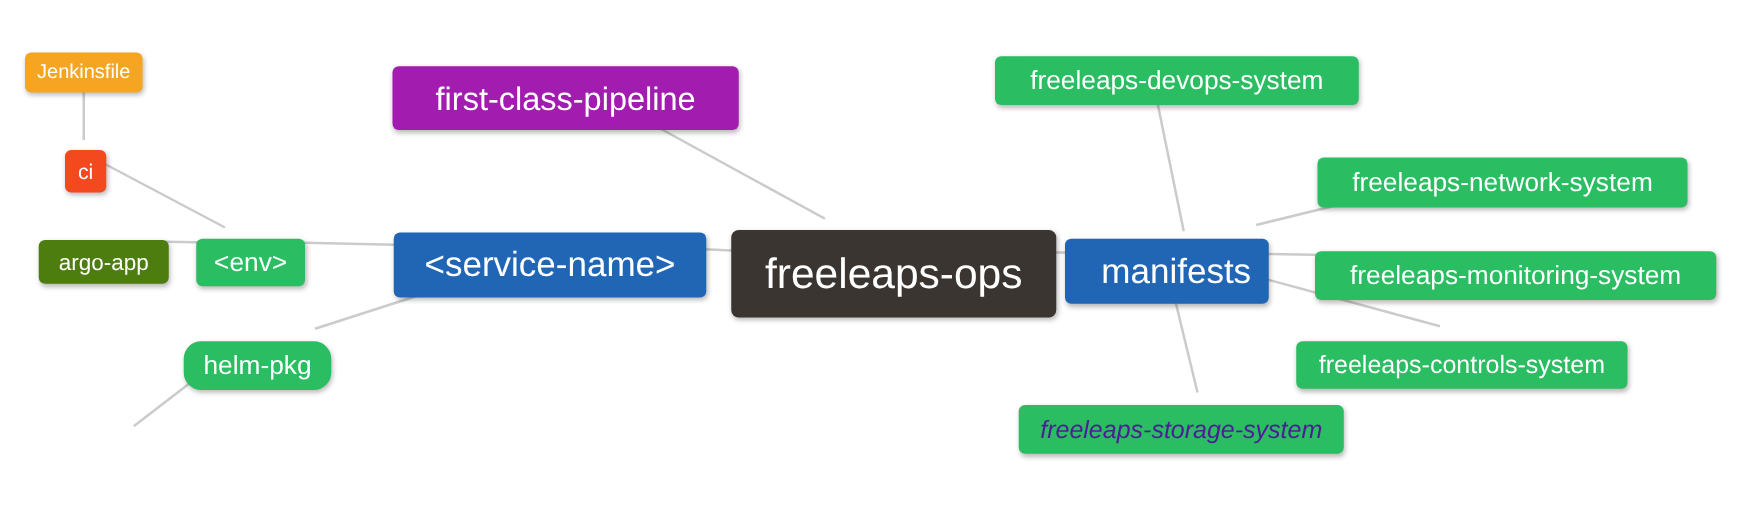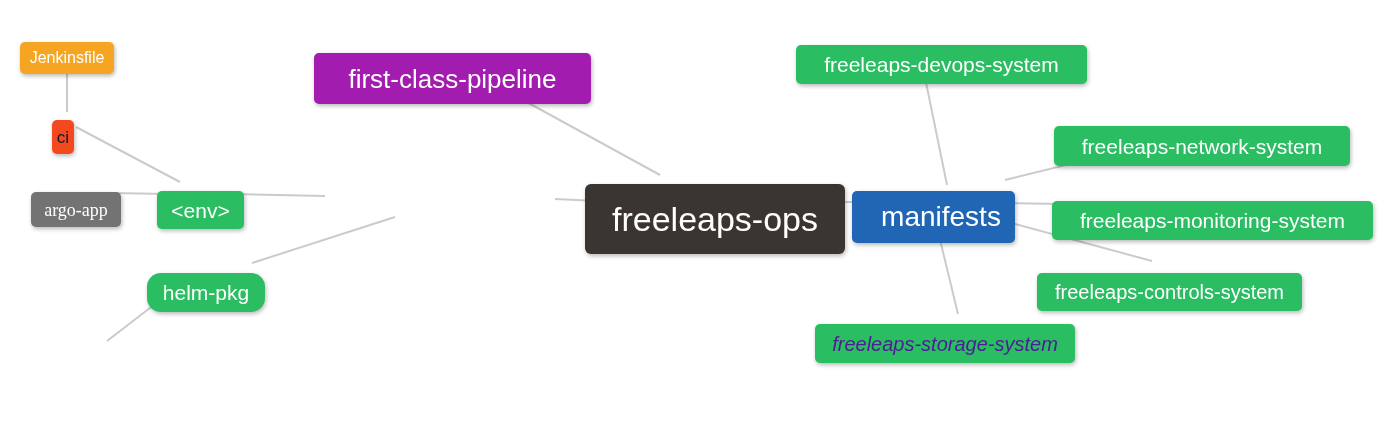--- a/index.html
+++ b/index.html
@@ -35,25 +35,26 @@
       <line x1="492" y1="83" x2="660" y2="175" stroke="#cbcbcb" stroke-width="2"></line>
       <line x1="836" y1="202" x2="862" y2="202" stroke="#cbcbcb" stroke-width="2"></line>
       <line x1="947" y1="185" x2="921" y2="58" stroke="#cbcbcb" stroke-width="2"></line>
       <line x1="1005" y1="180" x2="1135" y2="148" stroke="#cbcbcb" stroke-width="2"></line>
       <line x1="1008" y1="203" x2="1062" y2="204" stroke="#cbcbcb" stroke-width="2"></line>
       <line x1="1004" y1="221" x2="1152" y2="261" stroke="#cbcbcb" stroke-width="2"></line>
       <line x1="935" y1="219" x2="958" y2="314" stroke="#cbcbcb" stroke-width="2"></line>
     </svg>
   <div id="node-layer">
       <div class="node" style="left: 20px; top: 26px; width: 94px; height: 32px; font-size: 16px; background: rgb(246, 165, 35); color: rgb(255, 255, 255);">Jenkinsfile</div>
-      <div class="node" style="left: 52px; top: 104px; width: 22px; height: 34px; font-size: 17px; background: rgb(244, 72, 31); color: #0f172a;">ci</div>
-      <div class="node" style="left: 31px; top: 176px; width: 90px; height: 35px; font-size: 18px; background: #737373; color: rgb(255, 255, 255); font-family: Liberation Serif, serif;">argo-app</div>
+      <div class="node" style="left: 52px; top: 104px; width: 33px; height: 34px; font-size: 17px; background: rgb(244, 72, 31); color: #ffffff;">ci</div>
+      <div class="node" style="left: 31px; top: 176px; width: 104px; height: 35px; font-size: 18px; background: #4d7c0f; color: rgb(255, 255, 255);">argo-app</div>
       <div class="node" style="left: 157px; top: 175px; width: 87px; height: 38px; font-size: 21px; background: rgb(42, 189, 98); color: rgb(255, 255, 255);">&lt;env&gt;</div>
       <div class="node" style="left: 147px; top: 257px; width: 118px; height: 39px; font-size: 21px; background: rgb(42, 189, 98); color: rgb(255, 255, 255); border-radius: 14px;">helm-pkg</div>
       <div class="node" style="left: 314px; top: 37px; width: 277px; height: 51px; font-size: 26px; background: #a21caf; color: rgb(255, 255, 255);">first-class-pipeline</div>
+      <div class="node" style="left: 315px; top: 170px; width: 250px; height: 52px; font-size: 28px; background: rgb(33, 102, 181); color: rgb(255, 255, 255);">&lt;service-name&gt;</div>
       <div class="node root" style="left: 585px; top: 168px; width: 260px; height: 70px; font-size: 34px; background: rgb(58, 53, 49); color: rgb(255, 255, 255);">freeleaps-ops</div>
       <div class="node" style="left: 852px; top: 175px; width: 163px; height: 52px; font-size: 28px; background: rgb(33, 102, 181); color: rgb(255, 255, 255); padding-left: 15px;">manifests</div>
       <div class="node" style="left: 796px; top: 29px; width: 291px; height: 39px; font-size: 21px; background: rgb(42, 189, 98); color: rgb(255, 255, 255);">freeleaps-devops-system</div>
       <div class="node" style="left: 1054px; top: 110px; width: 296px; height: 40px; font-size: 21px; background: rgb(42, 189, 98); color: rgb(255, 255, 255);">freeleaps-network-system</div>
       <div class="node" style="left: 1052px; top: 185px; width: 321px; height: 39px; font-size: 21px; background: rgb(42, 189, 98); color: rgb(255, 255, 255);">freeleaps-monitoring-system</div>
       <div class="node" style="left: 1037px; top: 257px; width: 265px; height: 38px; font-size: 20px; background: rgb(42, 189, 98); color: rgb(255, 255, 255);">freeleaps-controls-system</div>
       <div class="node" style="left: 815px; top: 308px; width: 260px; height: 39px; font-size: 20px; background: rgb(42, 189, 98); color: #4c1d95; font-style: italic;">freeleaps-storage-system</div>
     </div>
 </div>
 

